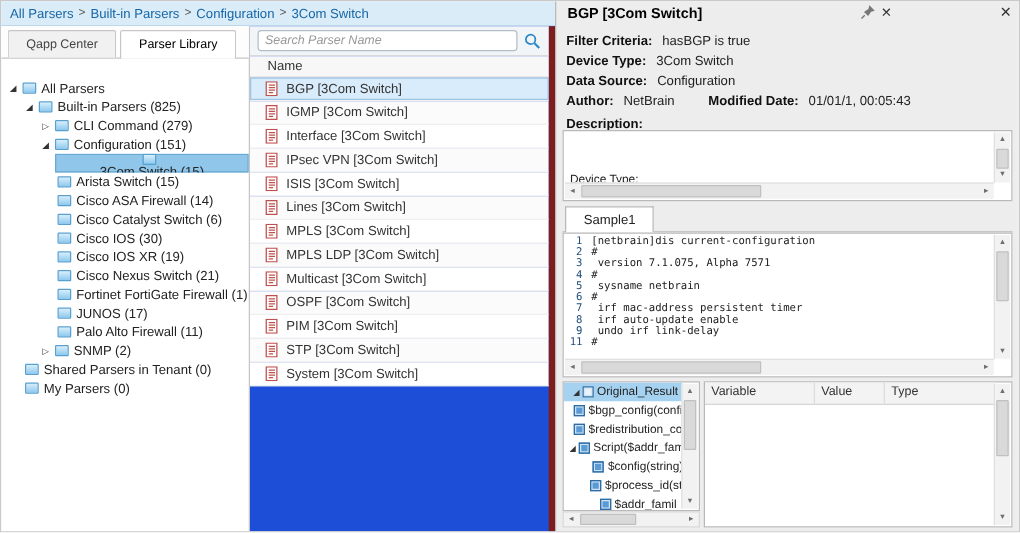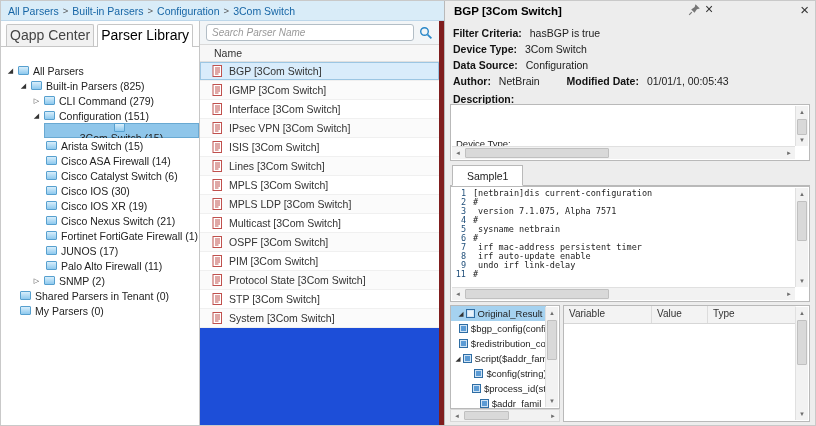--- a/index.html
+++ b/index.html
@@ -11,21 +11,21 @@
   .breadcrumb-bar { height:20px; flex:none; background:var(--breadcrumb-bg,#d9ecf8); border-bottom:1px solid #bdd7ea; display:flex; align-items:center; padding-left:7px; font-size:10.5px; white-space:nowrap; }
   .crumb-wrap { display:inline-flex; align-items:center; }
   .crumb { color:var(--link-blue,#1766a6); text-decoration:none; cursor:pointer; }
   .crumb-sep { margin:0 4px; color:#555; font-size:9.5px; }
   .crumb-wrap:last-child .crumb-sep { display:none; }
   .cols { flex:1; display:flex; min-height:0; }
 
   
   .left-panel { width:199px; flex:none; background:#fff; border-right:1px solid #c6c6c6; display:flex; flex-direction:column; }
   .tabs { height:26px; flex:none; display:flex; align-items:flex-end; padding:3px 0 0 5px; gap:3px; border-bottom:1px solid #c6c6c6; background:#fdfdfd; }
-  .tab { height:22px; line-height:21px; padding:0 3px; font-size:14px; color:#444; background:#f1f1f1; border:1px solid #c6c6c6; border-bottom:none; border-radius:2px 2px 0 0; cursor:pointer; white-space:nowrap; }
+  .tab { height:22px; line-height:21px; padding:0 14px; font-size:10px; color:#444; background:#f1f1f1; border:1px solid #c6c6c6; border-bottom:none; border-radius:2px 2px 0 0; cursor:pointer; white-space:nowrap; }
   .tab.active { background:#fff; color:#000; height:23px; margin-bottom:-1px; }
   .tree { flex:1; padding-top:16px; overflow:hidden; }
   .tree-row { height:15px; display:flex; align-items:center; font-size:10.5px; white-space:nowrap; cursor:pointer; }
   .expander { width:11px; flex:none; font-size:7px; color:#333; display:flex; align-items:center; justify-content:center; }
   .row-inner { display:flex; align-items:center; flex:1; height:15px; padding:0 2px; overflow:hidden; }
   .row-inner.selected { background:var(--tree-selection,#8fc6ea); box-shadow:inset 0 0 0 1px #69a9d2;flex-direction:column; }
   .folder-icon { width:11px; height:9px; flex:none; margin-right:4px; background:linear-gradient(#d8eefb,#8ec9ee); border:1px solid #57a0cf; border-radius:1px; }
 
   
   .middle-panel { flex:1; background:#1d4ed8; display:flex; flex-direction:column; border-right:5px solid #7f1d1d; }
@@ -422,32 +422,20 @@
                   <rect x="1" y="0.5" width="8.5" height="11" fill="#fff" stroke="#c0504d"></rect>
                   <line x1="3" y1="3" x2="8" y2="3" stroke="#c0504d"></line>
                   <line x1="3" y1="5" x2="8" y2="5" stroke="#c0504d"></line>
                   <line x1="3" y1="7" x2="8" y2="7" stroke="#c0504d"></line>
                   <line x1="3" y1="9" x2="6.5" y2="9" stroke="#c0504d"></line>
                 </svg>
               </span>
               <span>PIM [3Com Switch]</span>
             </div>
 
-            <div class="parser-row">
-              <span class="parser-icon">
-                <svg width="11" height="12" viewBox="0 0 11 12">
-                  <rect x="1" y="0.5" width="8.5" height="11" fill="#fff" stroke="#c0504d"></rect>
-                  <line x1="3" y1="3" x2="8" y2="3" stroke="#c0504d"></line>
-                  <line x1="3" y1="5" x2="8" y2="5" stroke="#c0504d"></line>
-                  <line x1="3" y1="7" x2="8" y2="7" stroke="#c0504d"></line>
-                  <line x1="3" y1="9" x2="6.5" y2="9" stroke="#c0504d"></line>
-                </svg>
-              </span>
-              <span>Protocol State [3Com Switch]</span>
-            </div>
 
 
             <div class="parser-row">
               <span class="parser-icon">
                 <svg width="11" height="12" viewBox="0 0 11 12">
                   <rect x="1" y="0.5" width="8.5" height="11" fill="#fff" stroke="#c0504d"></rect>
                   <line x1="3" y1="3" x2="8" y2="3" stroke="#c0504d"></line>
                   <line x1="3" y1="5" x2="8" y2="5" stroke="#c0504d"></line>
                   <line x1="3" y1="7" x2="8" y2="7" stroke="#c0504d"></line>
                   <line x1="3" y1="9" x2="6.5" y2="9" stroke="#c0504d"></line>

